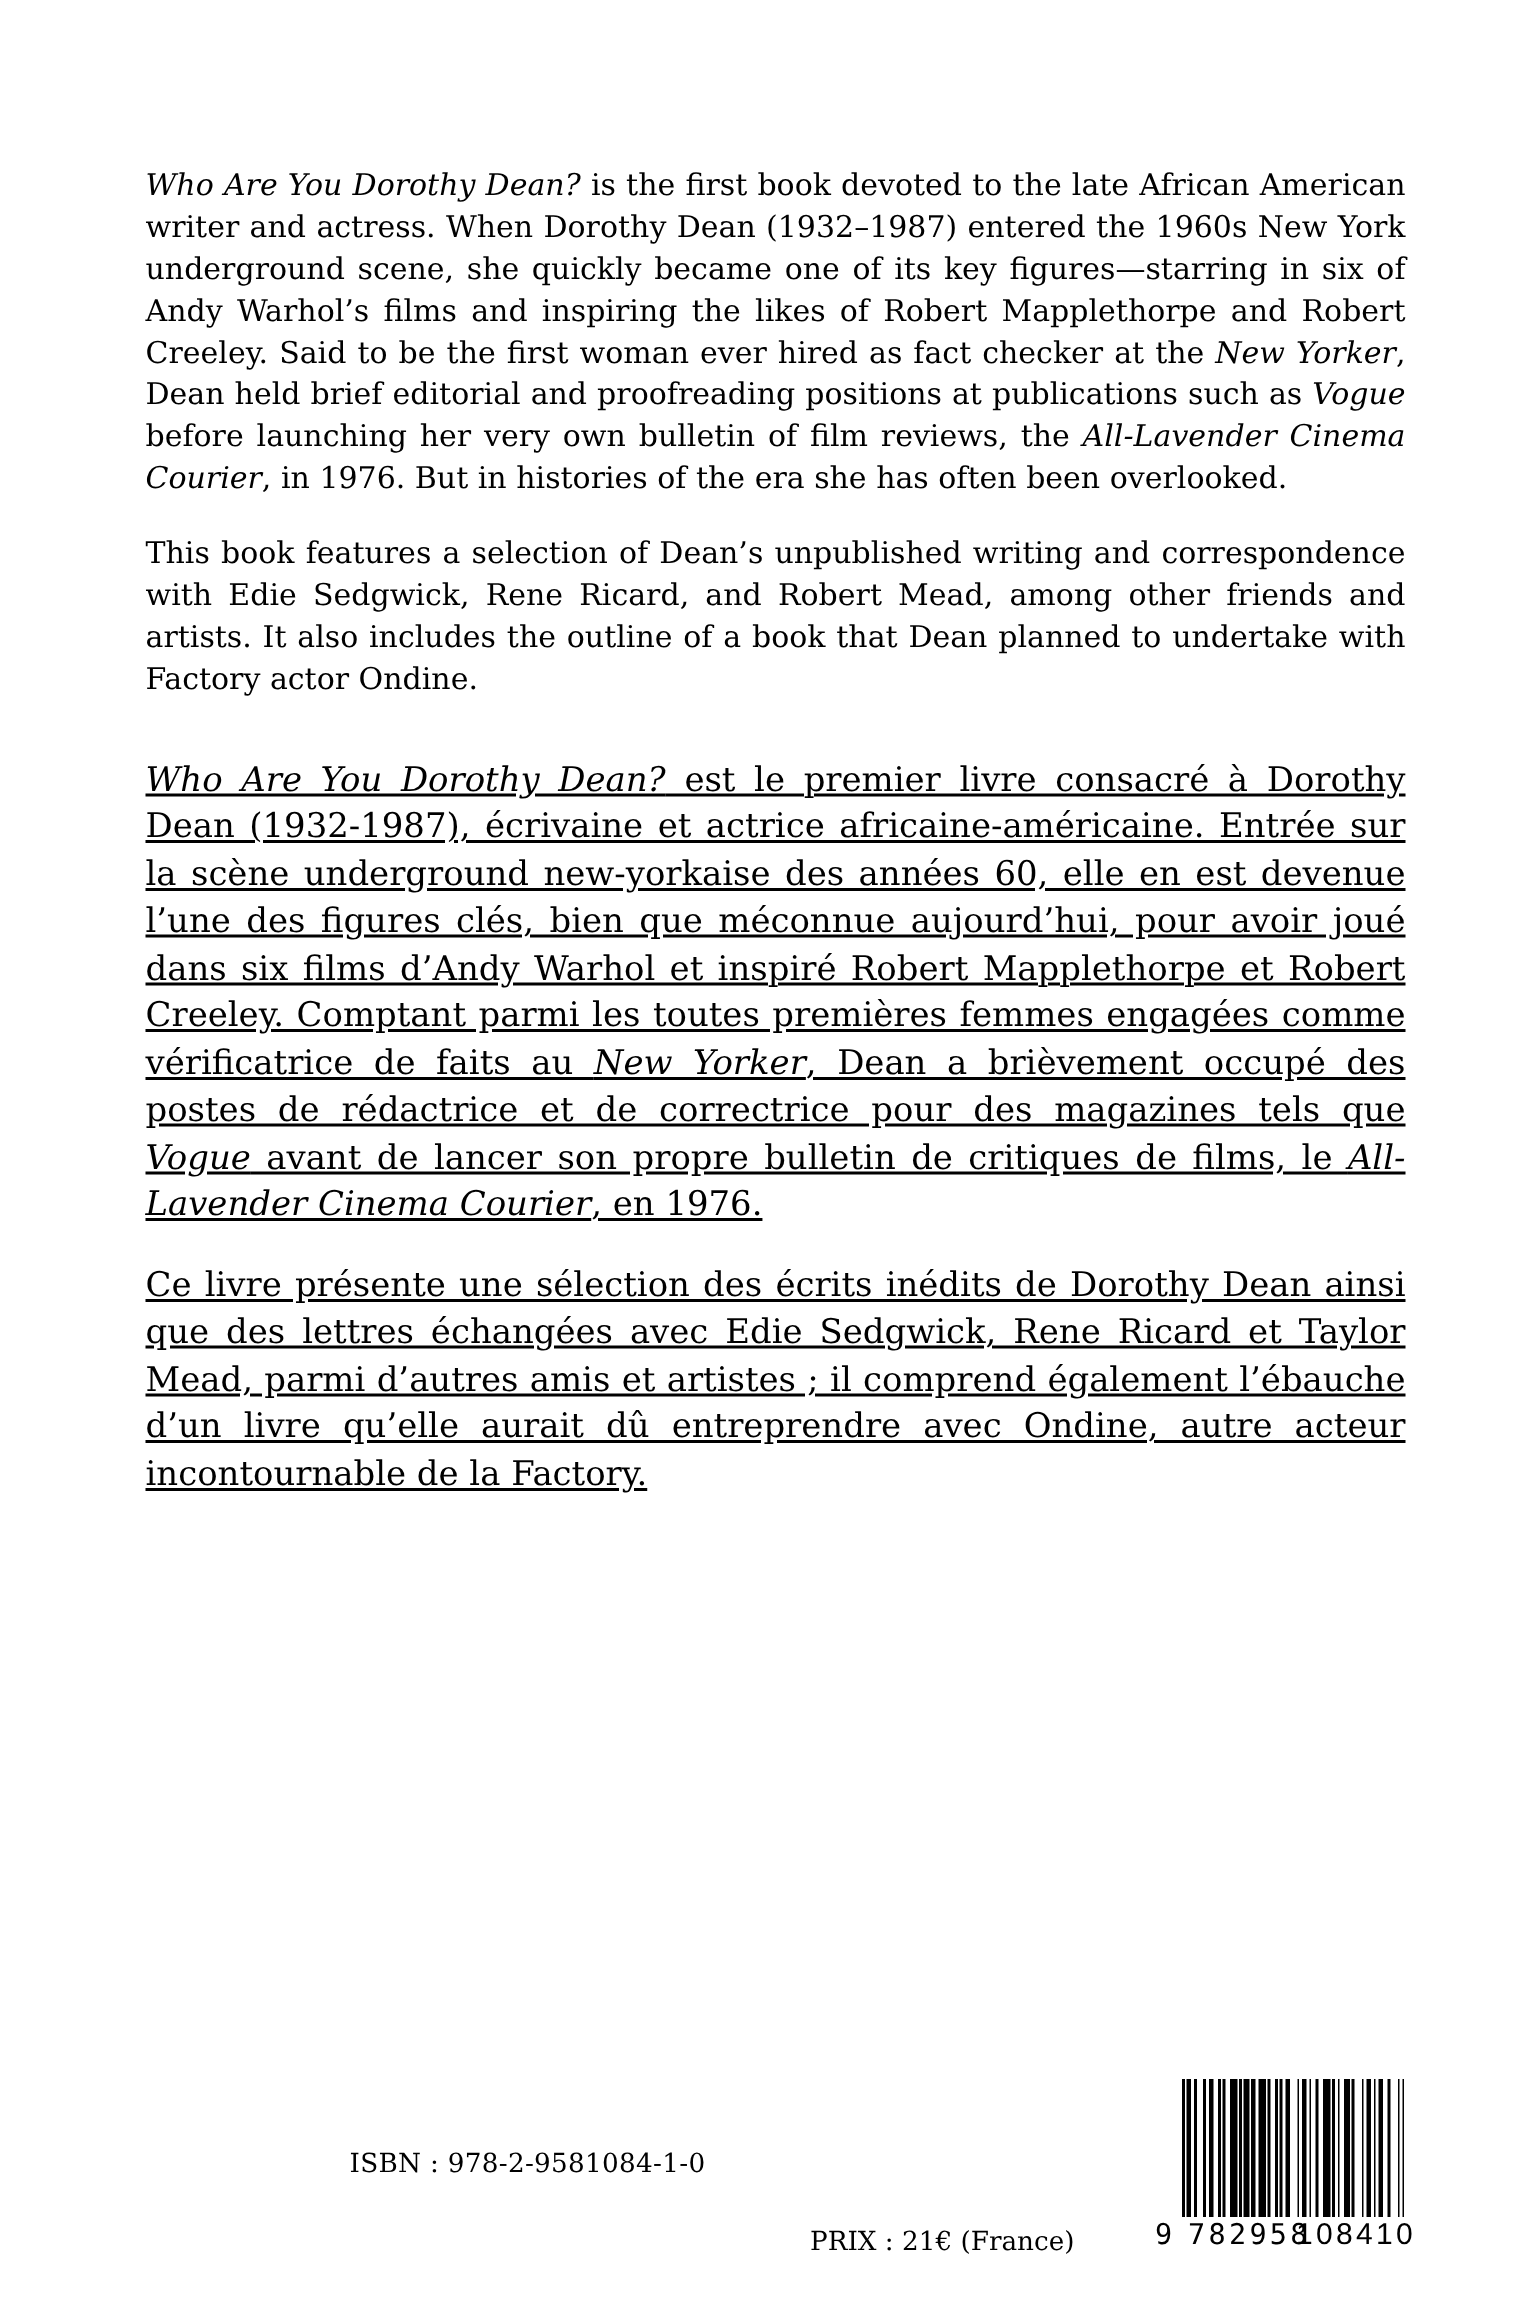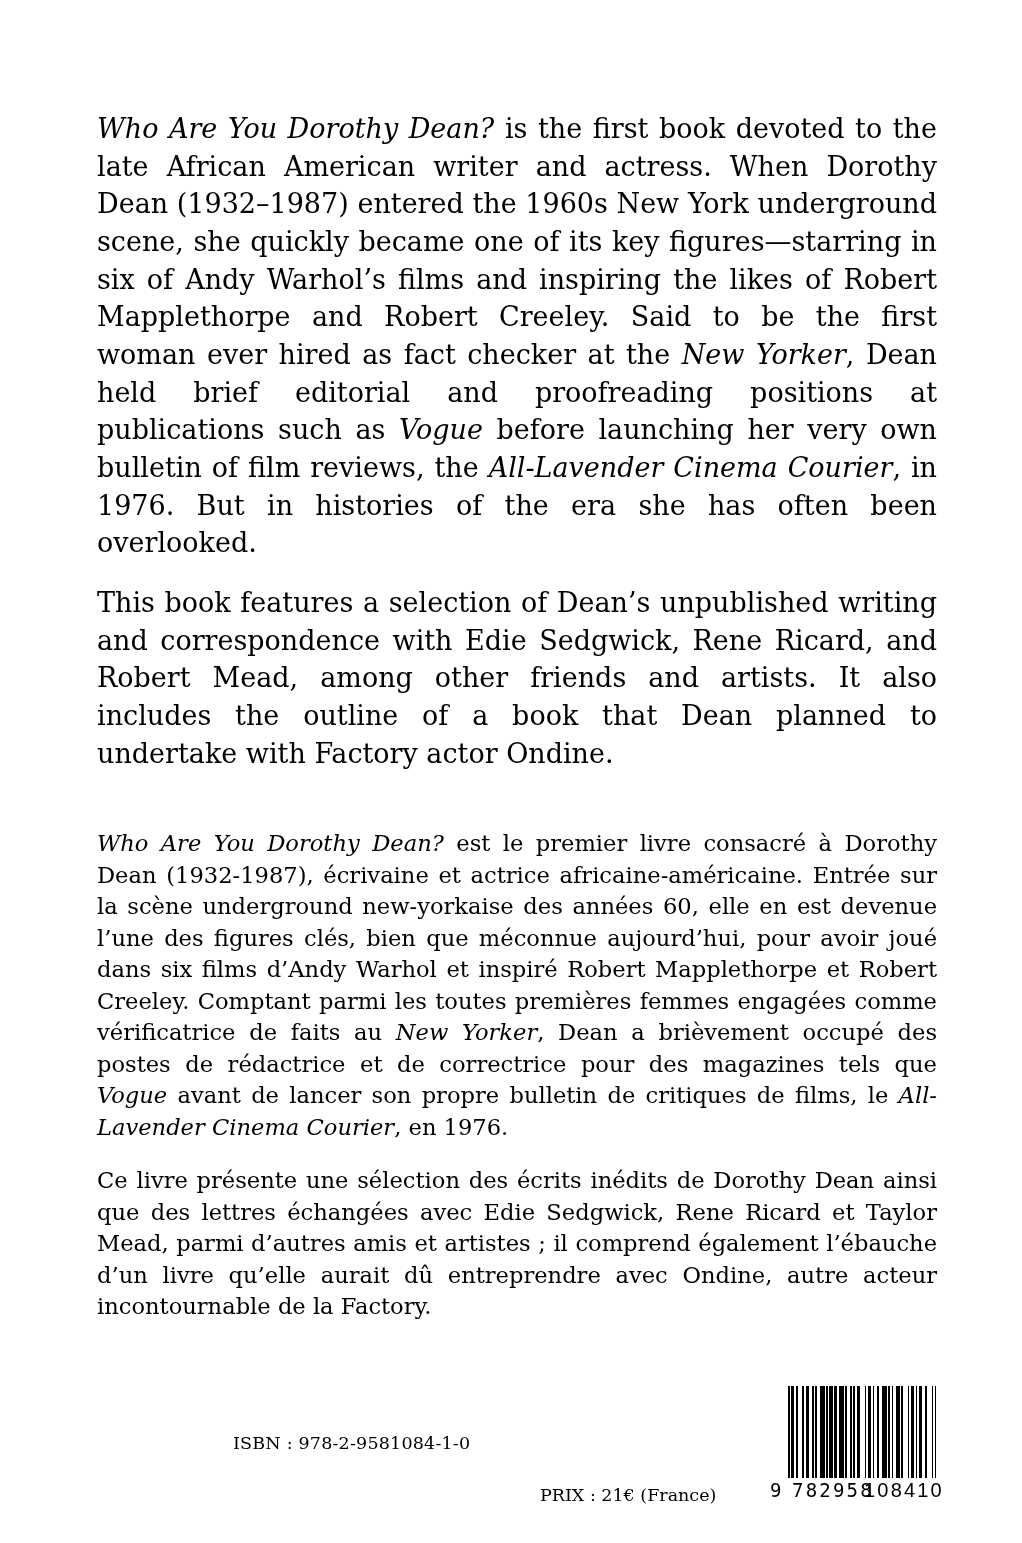--- a/index.html
+++ b/index.html
@@ -24,30 +24,30 @@
     background: #ffffff;
   }
   .blurb {
     position: absolute;
     left: 97px;
     top: 110px;
     width: 840px;
   }
   p.para {
     margin: 0 0 22px 0;
-    font-size: 27px;
+    font-size: 20px;
     line-height: 1.395;
     text-align: justify;
     text-justify: inter-word;
     hyphens: manual;
     font-family: "DejaVu Serif", "Liberation Serif", serif;
   }
   p.para:last-child { margin-bottom: 0; }
   .it { font-style: italic; }
-  .gap-block { margin-top: 56px; }
+  .gap-block { margin-top: 38px; text-decoration: underline; }
   .fr p.para { font-size: 22.6px; }
   .isbn-line {
     position: absolute;
     left: 233px;
     top: 1433px;
     font-size: 17.5px;
     letter-spacing: 0.2px;
     font-family: "DejaVu Serif", "Liberation Serif", serif;
     white-space: nowrap;
   }

